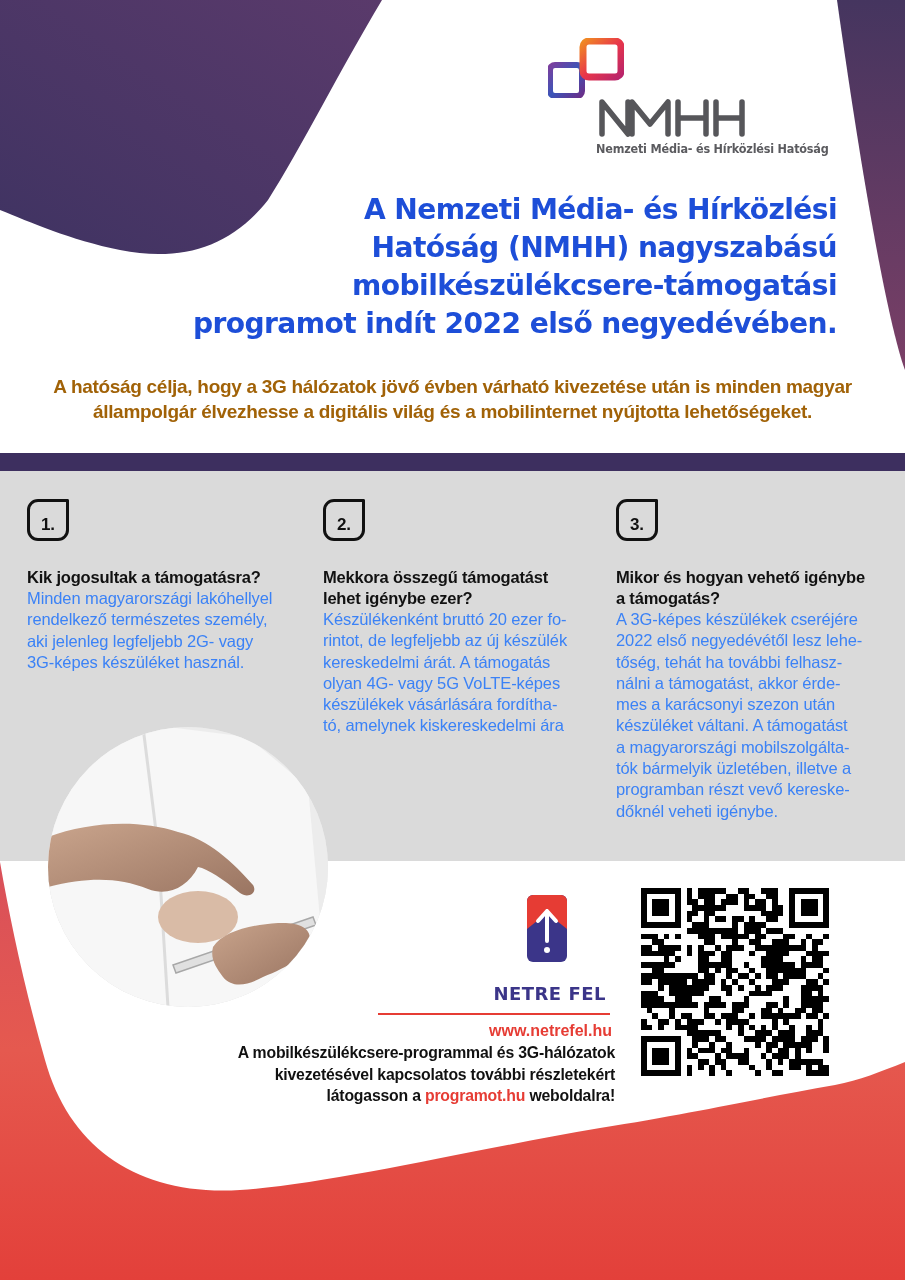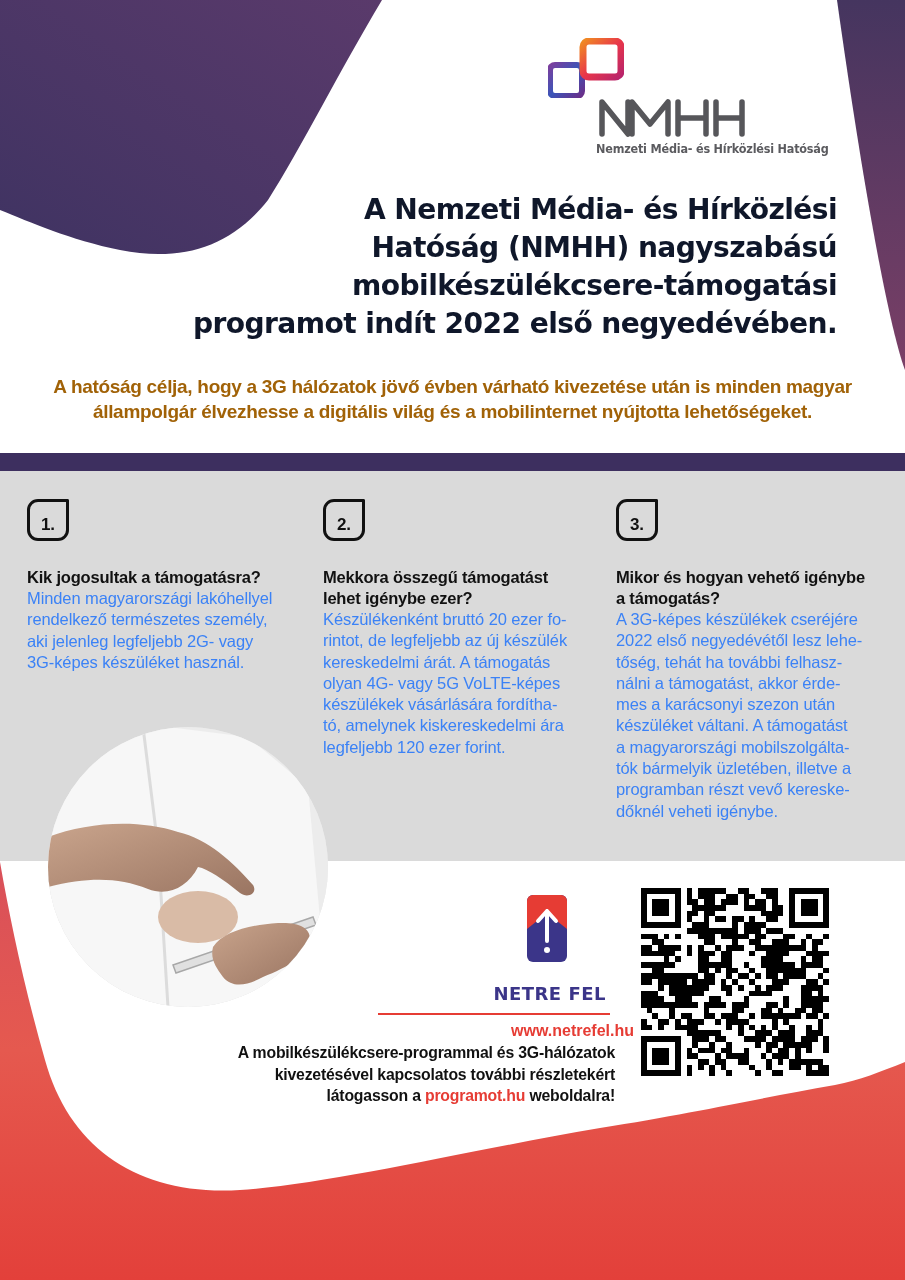--- a/index.html
+++ b/index.html
@@ -8,21 +8,21 @@
 
   .bg-svg { position: absolute; left: 0; top: 0; width: 905px; height: 1280px; }
 
   
   .logo { position: absolute; left: 548px; top: 38px; width: 300px; height: 125px; }
   .logo-squares { position: absolute; left: 0; top: 0; }
   .logo-letters { position: absolute; left: 50px; top: 60px; }
   .logo-sub { position: absolute; left: 48px; top: 103px; font-family: "DejaVu Sans Condensed", "DejaVu Sans", sans-serif; font-weight: bold; font-size: 12.5px; color: #5b5b5f; white-space: nowrap; letter-spacing: -0.2px; }
 
   
-  .headline { position: absolute; right: 68px; top: 190px; width: 700px; text-align: right; font-family: "DejaVu Sans", sans-serif; font-weight: 900; font-size: 29px; line-height: 38px; color: #0f172a; letter-spacing: -0.6px; }
+  .headline { position: absolute; right: 68px; top: 190px; width: 700px; text-align: right; font-family: "DejaVu Sans", sans-serif; font-weight: 900; font-size: 29px; line-height: 38px; color: #1d4ed8; letter-spacing: -0.6px; }
   .headline span { display: block; white-space: nowrap; font-weight: bold; transform: scaleX(0.97); transform-origin: right; }
 
   .intro { position: absolute; left: 20px; top: 374px; width: 865px; text-align: center; font-family: "Liberation Sans", sans-serif; font-weight: bold; font-size: 19px; line-height: 25px; color: #a16207; letter-spacing: -0.3px; }
   .intro span { display: block; white-space: nowrap; }
 
   
   .band-purple { position: absolute; left: 0; top: 453px; width: 905px; height: 18px; background: #3d2f5f; }
   .band-gray { position: absolute; left: 0; top: 471px; width: 905px; height: 390px; background: #dadada; }
 
   
@@ -38,21 +38,21 @@
   .step2 { left: 323px; }
   .step3 { left: 616px; }
 
   
   .photo { position: absolute; left: 48px; top: 727px; width: 280px; height: 280px; border-radius: 50%; overflow: hidden; background: radial-gradient(circle at 60% 40%, #f4f4f4 0%, #e8e8e8 50%, #cfcfcf 100%); }
 
   
   .nf-logo { position: absolute; left: 527px; top: 895px; width: 40px; height: 67px; border-radius: 6px; overflow: hidden; }
   .nf-title { position: absolute; left: 430px; top: 983px; width: 176px; text-align: right; font-family: "DejaVu Sans", sans-serif; font-weight: bold; font-size: 18px; color: #3b3589; letter-spacing: 0.5px; }
   .nf-line { position: absolute; left: 378px; top: 1013px; width: 232px; height: 2px; background: #e63c34; }
-  .nf-url { position: absolute; left: 402px; top: 1022px; width: 232px; text-align: right; font-family: "Liberation Sans", sans-serif; font-weight: bold; font-size: 16px; color: #e63c34; }
+  .nf-url { position: absolute; left: 380px; top: 1022px; width: 232px; text-align: right; font-family: "Liberation Sans", sans-serif; font-weight: bold; font-size: 16px; color: #e63c34; }
   .nf-text { position: absolute; left: 150px; top: 1042px; width: 465px; text-align: right; font-family: "Liberation Sans", sans-serif; font-weight: bold; font-size: 15.8px; line-height: 21.5px; color: #111; letter-spacing: -0.2px; }
   .nf-text span.line { display: block; white-space: nowrap; }
   .nf-text .hl { color: #e63c34; }
 
   .qr { position: absolute; left: 640px; top: 888px; width: 190px; height: 188px; background: #fff; }
 </style>
 </head>
 <body>
 
 <svg class="bg-svg" viewBox="0 0 905 1280" xmlns="http://www.w3.org/2000/svg">
@@ -145,21 +145,20 @@
     <span>Mekkora összegű támogatást</span>
     <span>lehet igénybe ezer?</span>
   </div>
   <div class="step-a">
     <span>Készülékenként bruttó 20 ezer fo-</span>
     <span>rintot, de legfeljebb az új készülék</span>
     <span>kereskedelmi árát. A támogatás</span>
     <span>olyan 4G- vagy 5G VoLTE-képes</span>
     <span>készülékek vásárlására fordítha-</span>
     <span>tó, amelynek kiskereskedelmi ára</span>
-    <span>legfeljebb 120 ezer forint.</span>
   </div>
 </div>
 
 <div class="step step3">
   <div class="badge">
     <span class="badge-num">3.</span>
   </div>
   <div class="step-q">
     <span>Mikor és hogyan vehető igénybe</span>
     <span>a támogatás?</span>

